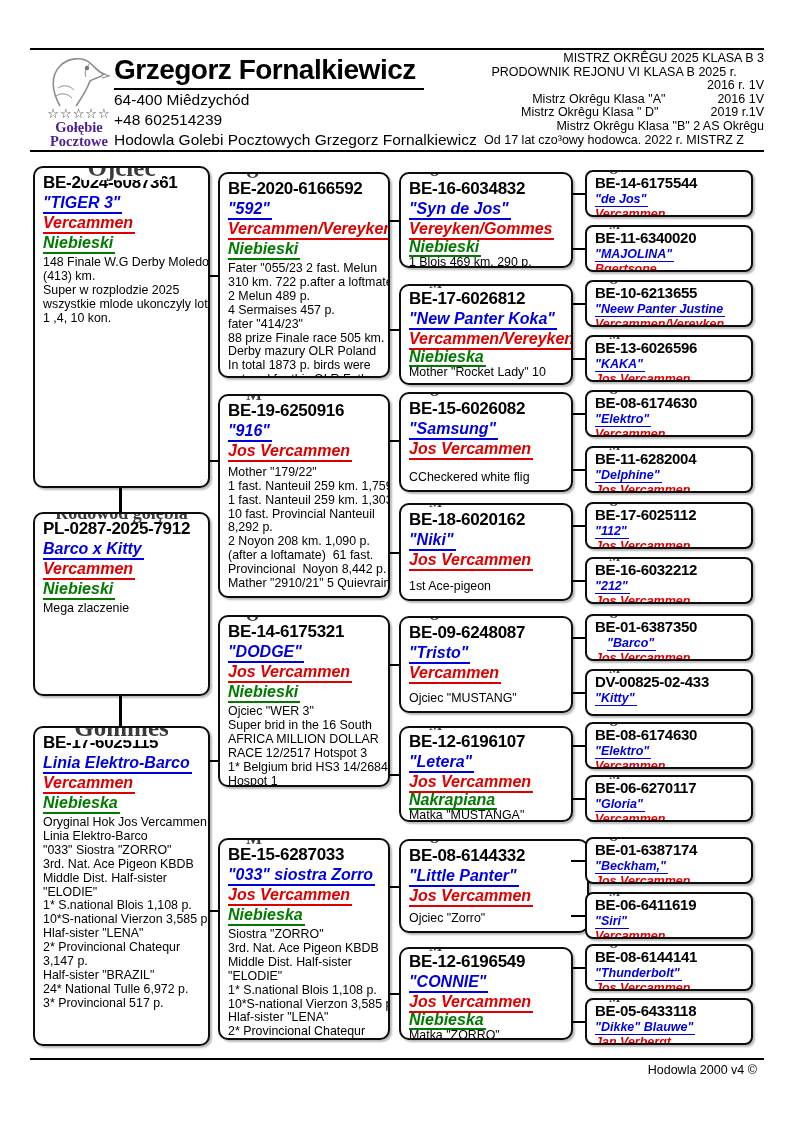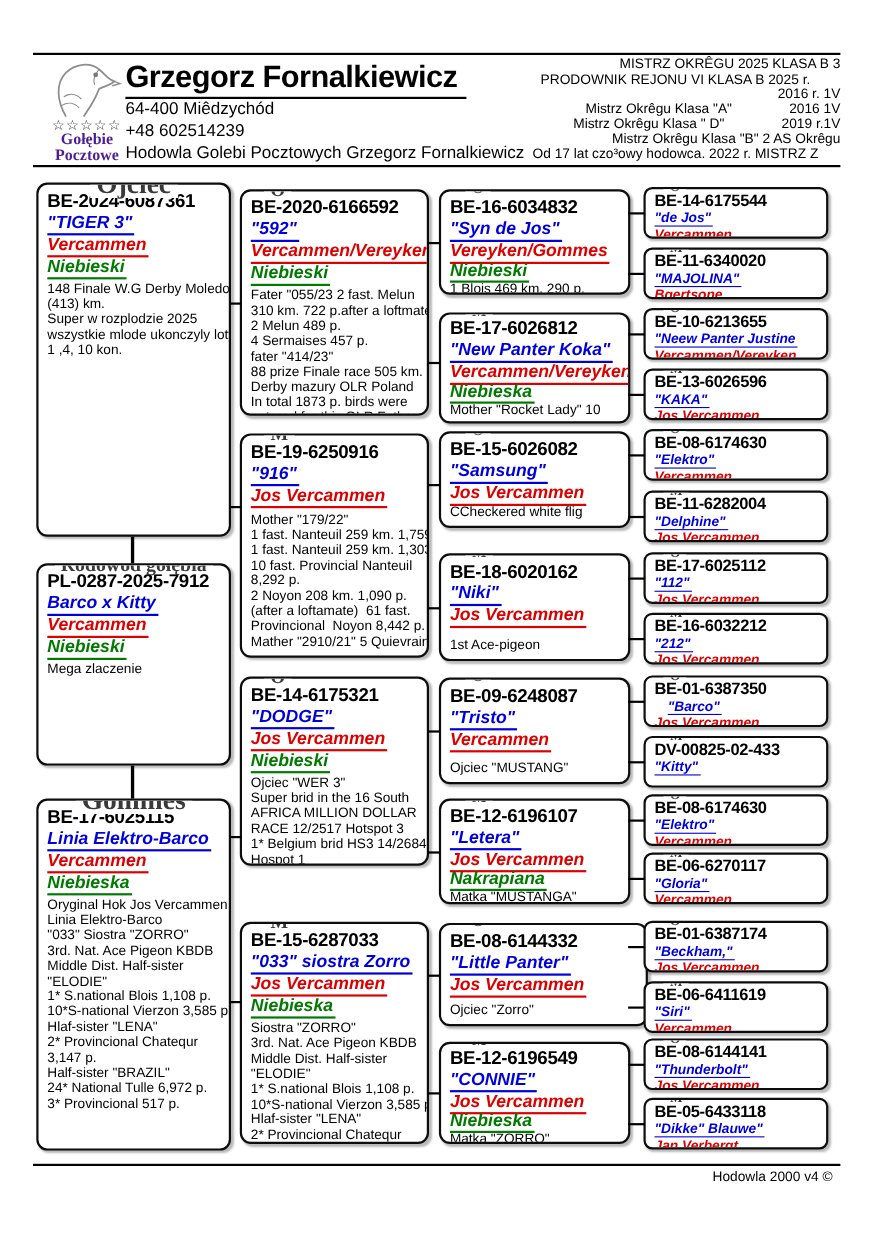--- a/index.html
+++ b/index.html
@@ -225,21 +225,21 @@
 
 <div class="pbox" style="left:399px;top:284px;width:174px;height:101px;padding-top:3px">
   <div class="plabel lab-g3">M</div>
   <div class="ring">BE-17-6026812</div>
   <div class="row"><span class="u nm">"New Panter Koka"</span></div>
   <div class="row"><span class="u st">Vercammen/Vereyken</span></div>
   <div class="row" style="height:17px;line-height:16px"><span class="u cl">Niebieska</span></div>
   <div class="desc" style="margin-top:0">Mother "Rocket Lady" 10</div>
 </div>
 
-<div class="pbox push" style="left:399px;top:392px;width:174px;height:88px">
+<div class="pbox push" style="left:399px;top:392px;width:174px;height:100px">
   <div class="plabel lab-g3">O</div>
   <div class="ring">BE-15-6026082</div>
   <div class="row"><span class="u nm">"Samsung"</span></div>
   <div class="row"><span class="u st">Jos Vercammen</span></div>
   <div class="desc">CCheckered white flig</div>
 </div>
 
 <div class="pbox push" style="left:399px;top:503px;width:174px;height:98px">
   <div class="plabel lab-g3">M</div>
   <div class="ring">BE-18-6020162</div>

